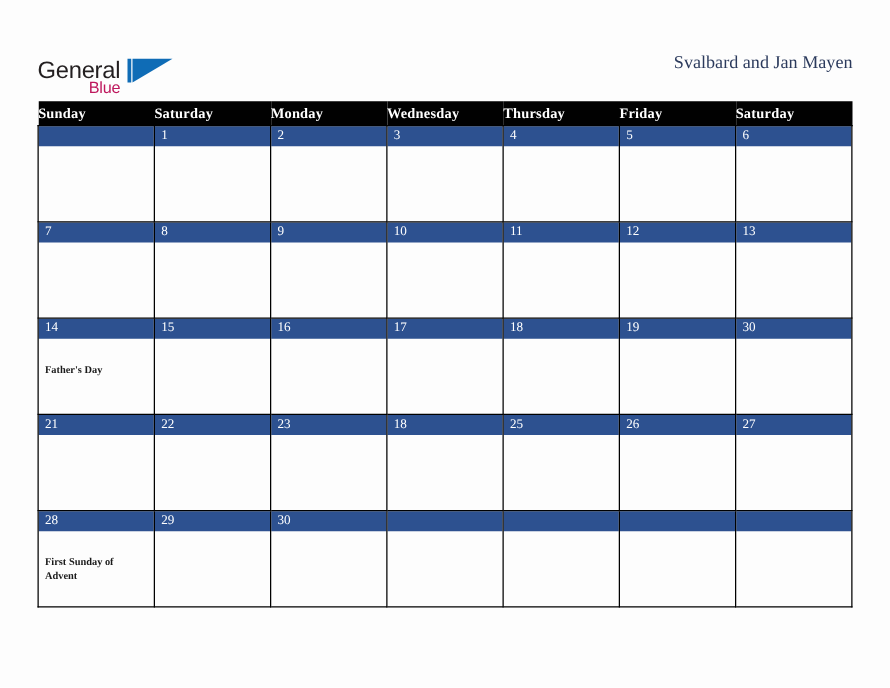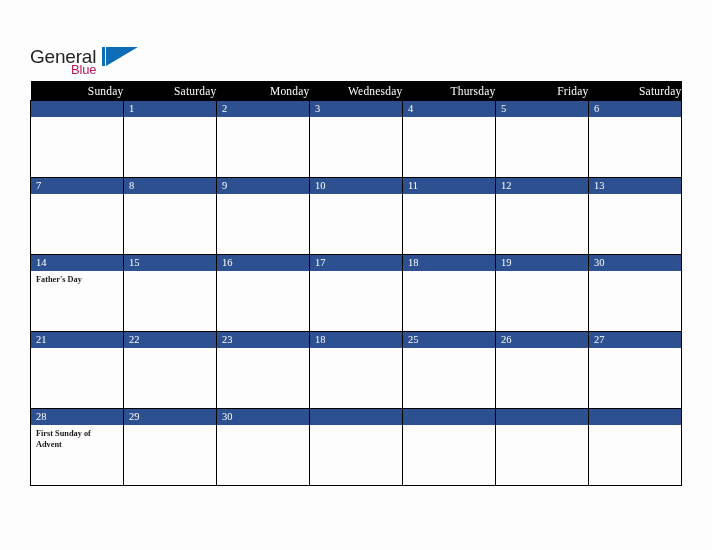--- a/index.html
+++ b/index.html
@@ -112,25 +112,25 @@
     left: 30px;
     top: 81px;
     width: 652px;
     border-collapse: collapse;
     table-layout: fixed;
   }
   .cal th {
     background: #010101;
     color: #ffffff;
     font-size: 11.5px;
-    font-weight: normal;
+    font-weight: bold;
     font-family: "Liberation Serif", serif;
     height: 19px;
     padding: 0;
-    text-align: right;
+    text-align: left;
     border: none;
     letter-spacing: 0.2px;
   }
   .cal td {
     border: 1px solid #000000;
     padding: 0;
     vertical-align: top;
     height: 76px;
     background: #fdfdfd;
   }
@@ -142,21 +142,21 @@
     font-size: 10.5px;
     font-family: "Liberation Serif", serif;
     padding: 1px 0 1px 5px;
     box-sizing: content-box;
     overflow: hidden;
   }
   .daynum {
     display: inline-block;
   }
   .events {
-    padding: 4px 5px 0 5px;
+    padding: 20px 5px 0 5px;
     font-size: 8.3px;
     line-height: 10.5px;
     font-family: "Liberation Serif", serif;
     font-weight: bold;
     color: #1a1a1a;
   }
   .event-line {
     display: block;
     word-wrap: break-word;
   }
@@ -171,20 +171,21 @@
     <div class="logo">
       <span class="logo-general">General</span>
       <span class="logo-tri-wrap">
         <span class="logo-bar"></span>
         <span class="logo-tri"></span>
       </span>
       <span class="logo-blue">Blue</span>
     </div>
 
 
+    <div class="locale">Svalbard and Jan Mayen</div>
 
   </div>
 
   <table class="cal">
     <thead>
       <tr>
         <th>Sunday</th>
         <th>Saturday</th>
         <th>Monday</th>
         <th>Wednesday</th>

